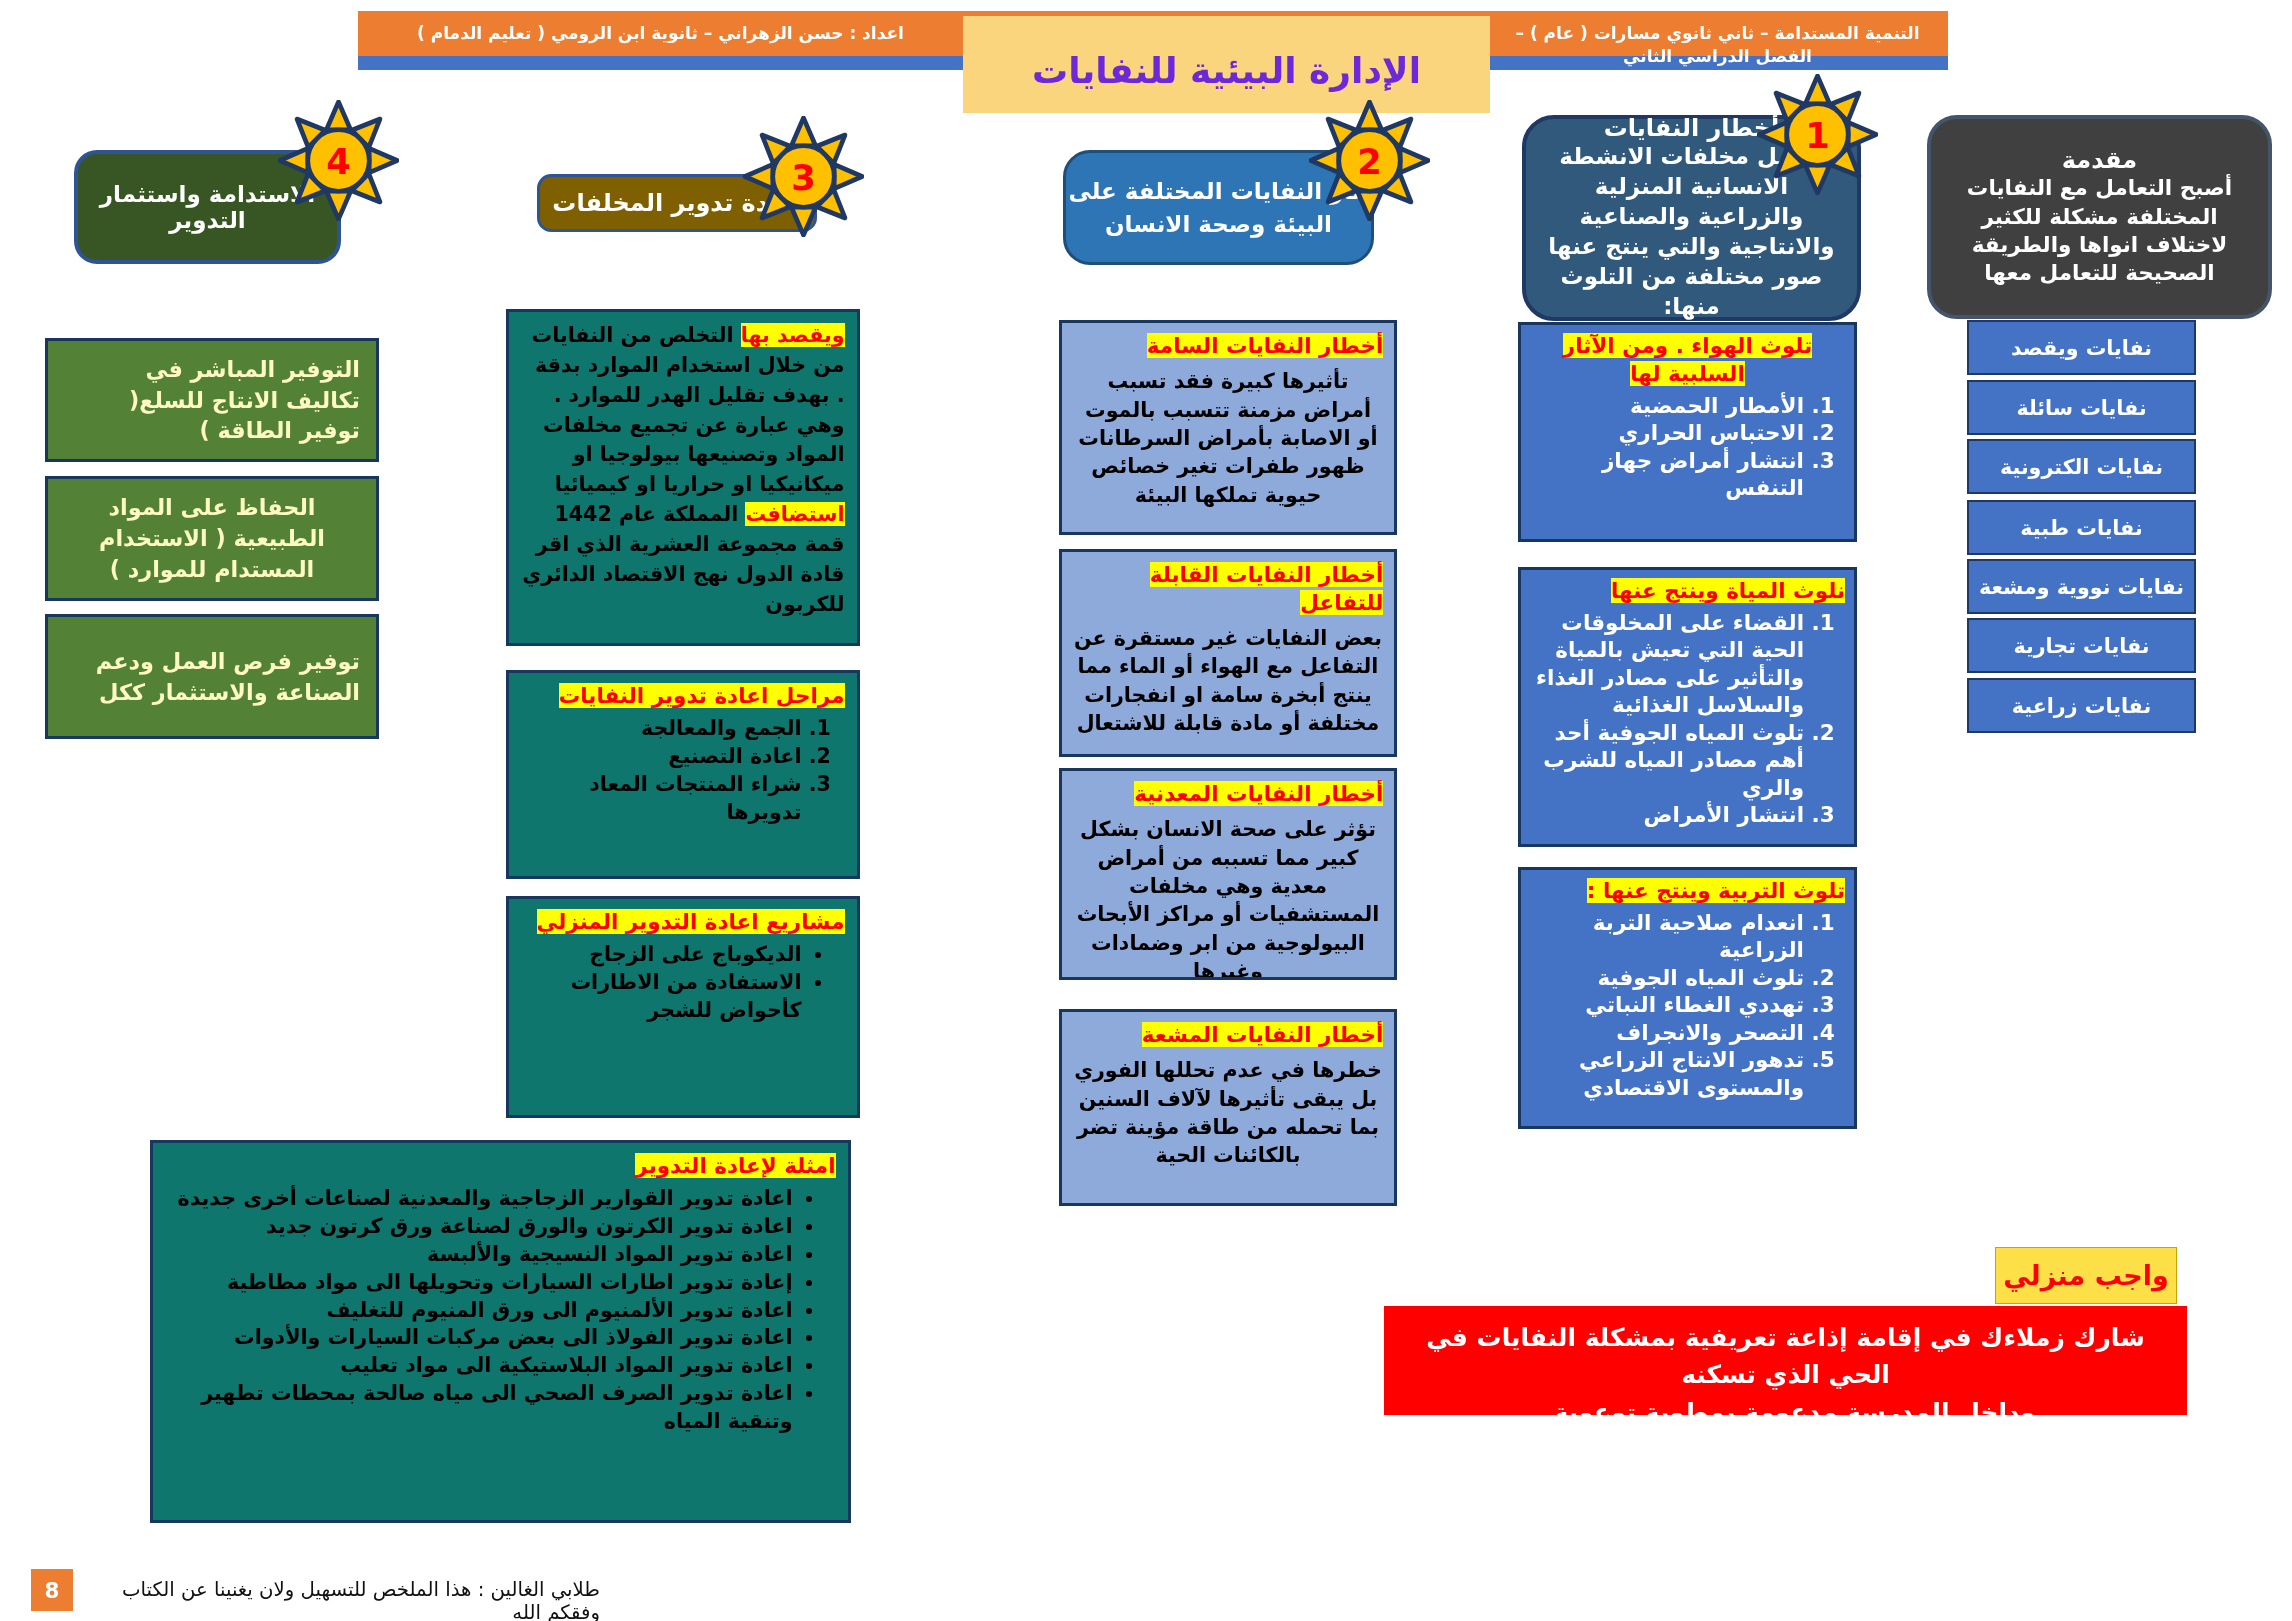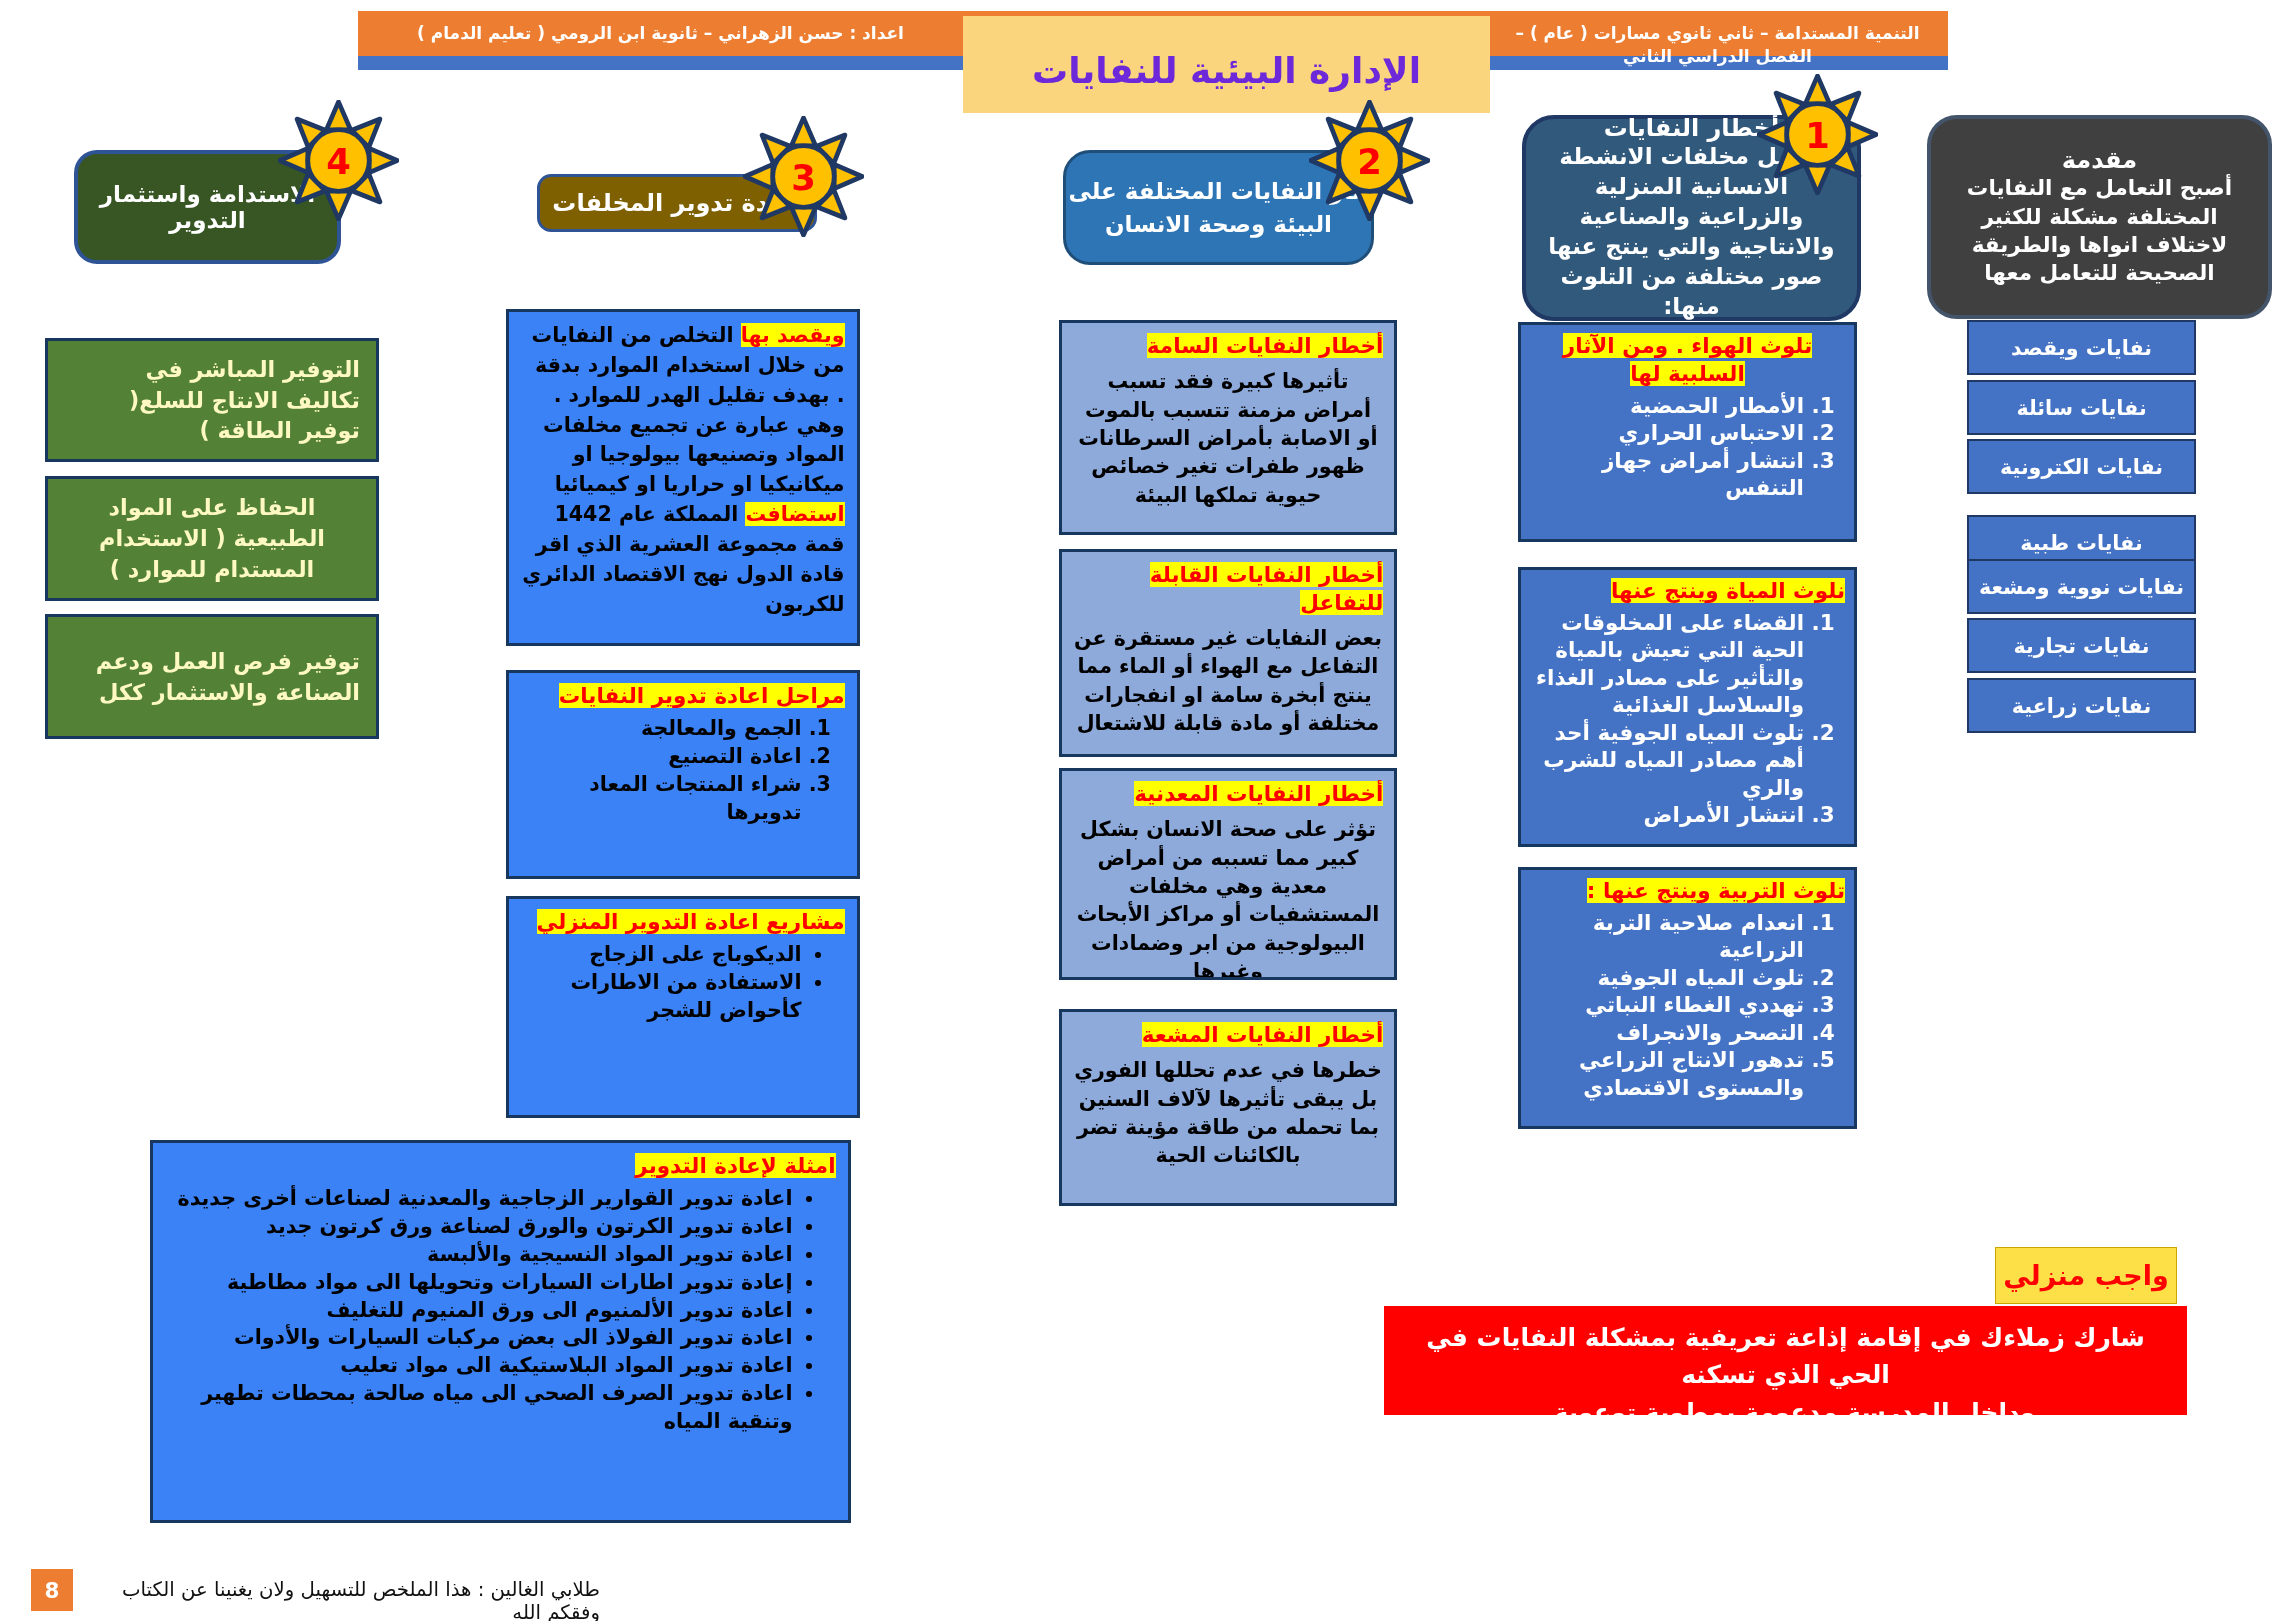--- a/index.html
+++ b/index.html
@@ -42,21 +42,21 @@
   .bx-title{font-size:21.5px;font-weight:bold;line-height:1.3;}
   .hl{background:#FFFF00;color:#FF0000;font-weight:bold;}
   .wlist{margin:3.6px 0 0;padding:0 41px 0 1.8px;}
   .wlist li{font-size:21.5px;font-weight:bold;line-height:1.28;}
 
   
   .s2box{left:1059px;width:338px;background:#8EAADB;border:3.6px solid #17375E;color:#000;padding:9px 10.7px;overflow:hidden;direction:rtl;}
   .s2box .bx-body{font-size:20.6px;font-weight:bold;line-height:1.38;margin-top:7.2px;}
 
   
-  .s3box{background:#3b82f6;border:3.6px solid #17375E;color:#000;padding:9px 12.5px;overflow:hidden;direction:rtl;}
+  .s3box{background:#0f766e;border:3.6px solid #17375E;color:#000;padding:9px 12.5px;overflow:hidden;direction:rtl;}
   .s3box .bx-body{font-size:20.6px;font-weight:bold;line-height:1.45;}
   .s3box li{font-size:20.6px;font-weight:bold;line-height:1.35;}
   .nlist,.ulist{margin:5.4px 0 0;padding:0 43px 0 1.8px;}
 
   
   .s4box{left:45px;width:334px;background:#538135;border:3.6px solid #17375E;color:#fef9c3;font-weight:bold;font-size:22.4px;line-height:1.38;padding:14.3px 16px;direction:rtl;display:flex;flex-direction:column;justify-content:center;}
 
   
   #hw-label{left:1995px;top:1247px;width:182px;height:57px;background:#fde047;border:0.9px solid #C9A500;color:#FF0000;font-weight:bold;font-size:27px;display:flex;align-items:center;justify-content:center;direction:rtl;}
   #hw-red{left:1384px;top:1306px;width:803px;height:109px;background:#FF0000;color:#fff;font-weight:bold;font-size:25px;text-align:center;direction:rtl;padding:12.5px 9px;line-height:1.5;}
@@ -78,21 +78,21 @@
     <div id="main-title">الإدارة البيئية للنفايات</div>
   </div>
 
   <div class="abs hdr" id="intro-box">
     <div class="t">مقدمة</div>
     <div class="b">أصبح التعامل مع النفايات المختلفة مشكلة للكثير لاختلاف انواها والطريقة الصحيحة للتعامل معها</div>
   </div>
   <div class="abs wastebox" style="top:320px;">نفايات ويقصد</div>
   <div class="abs wastebox" style="top:380px;">نفايات سائلة</div>
   <div class="abs wastebox" style="top:439px;">نفايات الكترونية</div>
-  <div class="abs wastebox" style="top:515px;">نفايات طبية</div>
+  <div class="abs wastebox" style="top:500px;">نفايات طبية</div>
   <div class="abs wastebox" style="top:559px;">نفايات نووية ومشعة</div>
   <div class="abs wastebox" style="top:618px;">نفايات تجارية</div>
   <div class="abs wastebox" style="top:678px;">نفايات زراعية</div>
 
   <svg class="sun" style="left:1757px;top:74px;" viewBox="0 0 130 130">
     <g>
       <polygon points="65,2 52,32 78,32" fill="#FFC000" stroke="#1F3864" stroke-width="5" stroke-linejoin="round"></polygon>
       <polygon points="65,2 52,32 78,32" fill="#FFC000" stroke="#1F3864" stroke-width="5" stroke-linejoin="round" transform="rotate(45 65 65)"></polygon>
       <polygon points="65,2 52,32 78,32" fill="#FFC000" stroke="#1F3864" stroke-width="5" stroke-linejoin="round" transform="rotate(90 65 65)"></polygon>
       <polygon points="65,2 52,32 78,32" fill="#FFC000" stroke="#1F3864" stroke-width="5" stroke-linejoin="round" transform="rotate(135 65 65)"></polygon>

